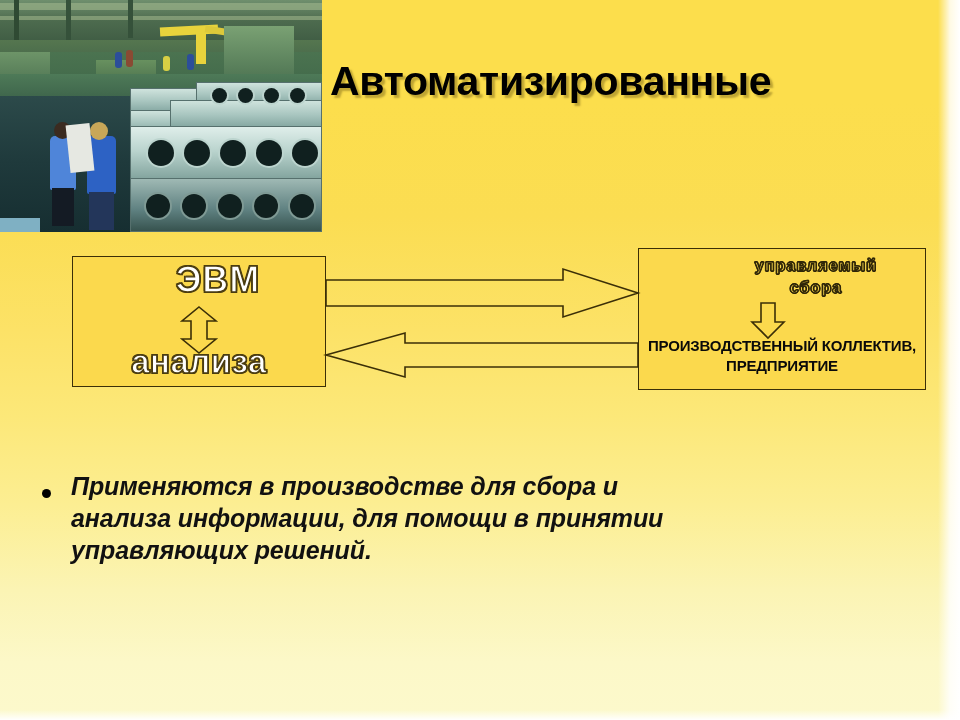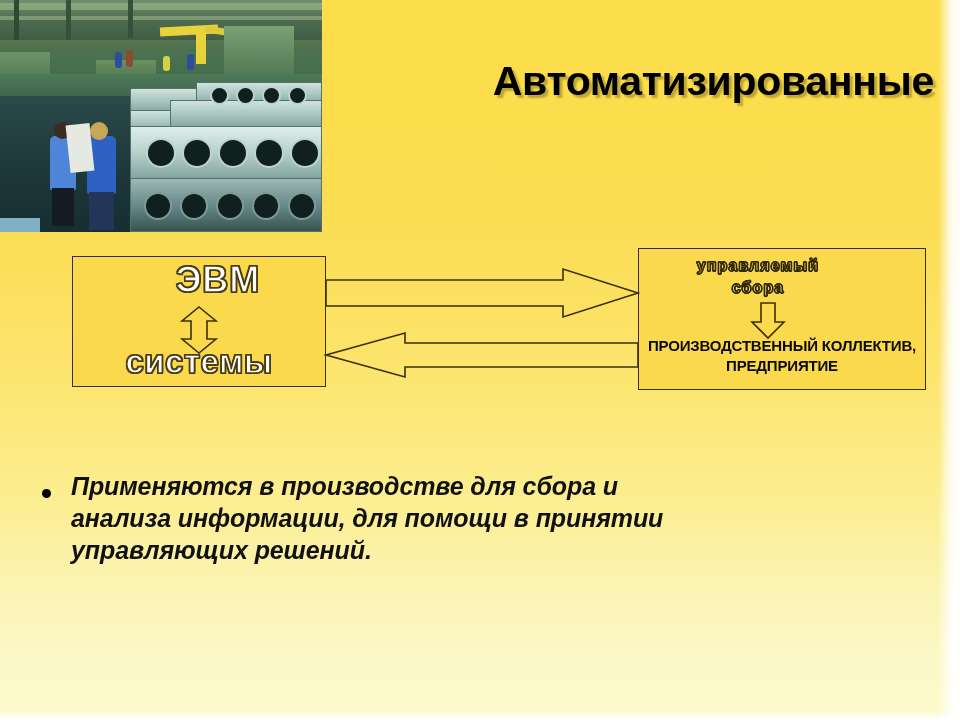--- a/index.html
+++ b/index.html
@@ -134,21 +134,21 @@
     background: #2c4e9a;
     border-radius: 3px;
   }
 
   
   #title {
     position: absolute;
     left: 330px;
     top: 52px;
     width: 604px;
-    text-align: right;
+    text-align: left;
     font-size: 41px;
     font-weight: bold;
     line-height: 1.42;
     color: #000000;
     text-shadow: 3px 3px 2px rgba(90,70,10,0.38);
     letter-spacing: -0.3px;
   }
   #title .ttl-line { display: block; }
 
   
@@ -195,21 +195,21 @@
     text-align: center;
     font-size: 33px;
     letter-spacing: 0.5px;
     color: #ffffff;
     -webkit-text-stroke: 1.4px #4a3c10;
     text-shadow: 1px 1px 0 #4a3c10, -1px -1px 0 #4a3c10, 1px -1px 0 #4a3c10, -1px 1px 0 #4a3c10;
     font-weight: bold;
   }
   #obj-label {
     position: absolute;
-    left: 614px; top: 255px; width: 288px;
+    left: 672px; top: 255px; width: 288px;
     text-align: center;
     font-size: 16px;
     line-height: 1.35;
     letter-spacing: 1.1px;
     font-weight: bold;
   }
   #collectiv-label {
     position: absolute;
     left: 638px; top: 336px; width: 288px;
     text-align: center;
@@ -323,21 +323,21 @@
     <polygon points="326,280 563,280 563,269 638,293 563,317 563,306 326,306" fill="none" stroke="#3b2f07" stroke-width="1.6" stroke-linejoin="miter"></polygon>
 
     <polygon points="638,343 405,343 405,333 326,355 405,377 405,367 638,367" fill="none" stroke="#3b2f07" stroke-width="1.6" stroke-linejoin="miter"></polygon>
 
     <polygon points="199,307 216,321 207,321 207,339 216,339 199,353 182,339 191,339 191,321 182,321" fill="none" stroke="#3b2f07" stroke-width="1.6" stroke-linejoin="miter"></polygon>
 
     <polygon points="775,303 775,322 784,322 768,338 752,322 761,322 761,303" fill="none" stroke="#3b2f07" stroke-width="1.6" stroke-linejoin="miter"></polygon>
   </svg>
 
   <div id="evm-label">ЭВМ</div>
-  <div id="chelovek-label">системы</div>
+  <div id="chelovek-label">анализа</div>
 
   <div id="obj-label" class="outline-text">
     <span style="display:block">управляемый</span>
     <span style="display:block">сбора</span>
   </div>
 
   <div id="collectiv-label">
     <span style="display:block">ПРОИЗВОДСТВЕННЫЙ КОЛЛЕКТИВ,</span>
     <span style="display:block">ПРЕДПРИЯТИЕ</span>
   </div>

